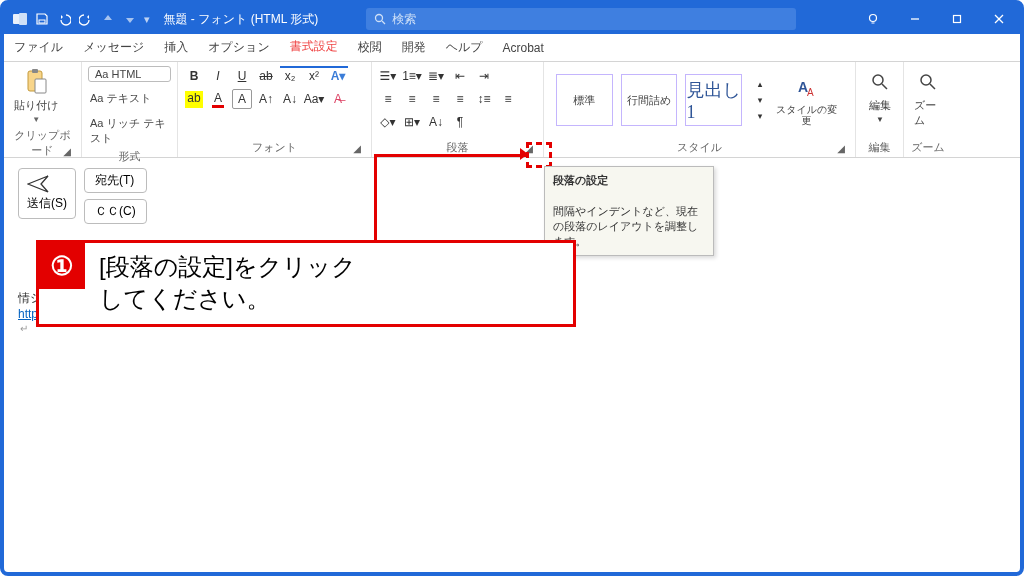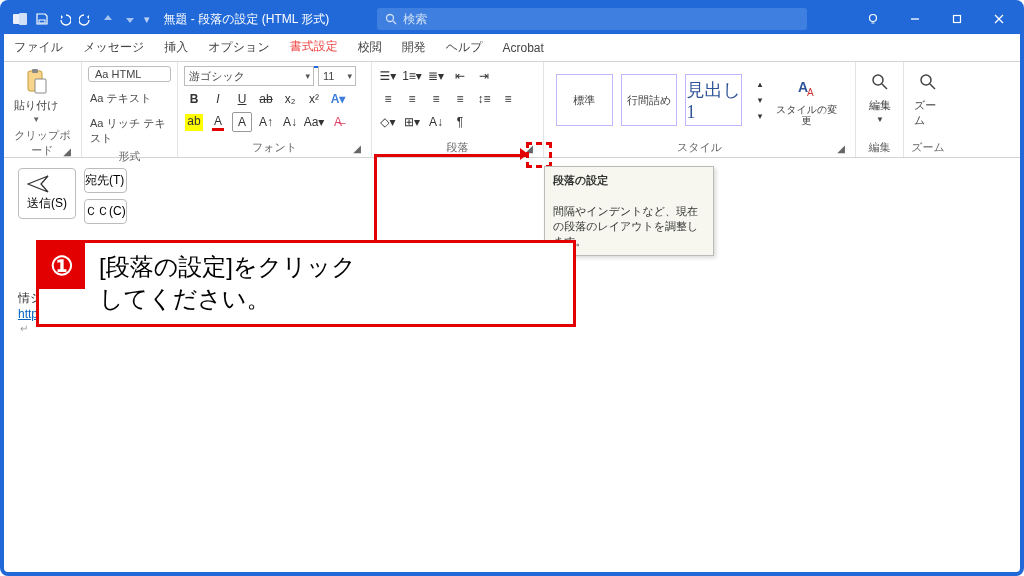--- a/index.html
+++ b/index.html
@@ -33,21 +33,21 @@
 .sel::after { content: "▾"; position: absolute; right: 3px; font-size: 9px; color: #555; }
 .ibtn { width: 20px; height: 20px; display: flex; align-items: center; justify-content: center; font-size: 12px; color: #333; cursor: pointer; border-radius: 2px; }
 .ibtn.box { border: 1px solid #999; }
 
 .styles-gallery { display: flex; gap: 8px; align-items: center; padding: 6px; }
 .style-item { width: 62px; height: 52px; border: 1px solid #c4b5fd; display: flex; align-items: center; justify-content: center; font-size: 11px; cursor: pointer; }
 .style-item.big { font-size: 18px; color: #2f5597; font-family: "Yu Mincho", serif; }
 
 .compose { padding: 10px 14px; position: relative; }
 .send-col { display: inline-flex; flex-direction: column; border: 1px solid #bcbcbc; border-radius: 4px; padding: 6px 8px; margin-right: 8px; cursor: pointer; }
-.addr-btn { border: 1px solid #bcbcbc; border-radius: 4px; padding: 3px 0; font-size: 12px; margin-bottom: 6px; display: inline-block; cursor: pointer; }
+.addr-btn { border: 1px solid #bcbcbc; border-radius: 4px; padding: 3px 10px; font-size: 12px; margin-bottom: 6px; display: inline-block; cursor: pointer; }
 .addr-wrap { display: inline-flex; flex-direction: column; vertical-align: top; }
 .body-area { margin-top: 60px; font-size: 12px; color: #333; }
 .link { color: #0563c1; text-decoration: underline; }
 .para-mark::after { content: "↵"; color: #999; font-size: 10px; margin-left: 2px; }
 
 
 .call-line { position: absolute; background: #e30000; }
 .call-dash { position: absolute; width: 26px; height: 26px; border: 3px dashed #e30000; }
 .tooltip { position: absolute; background: #f7f7f0; border: 1px solid #bbb; padding: 6px 8px; font-size: 11px; color: #333; width: 170px; box-shadow: 2px 2px 4px rgba(0,0,0,.15); }
 .tooltip .tt-title { font-weight: 600; margin-bottom: 16px; }
@@ -92,21 +92,21 @@
         <svg width="12" height="12" viewBox="0 0 12 12">
             <path d="M6 2l4 5H2z" fill="#fff"></path>
           </svg>
       </span>
       <span class="tb-icon" style="opacity:.6">
         <svg width="12" height="12" viewBox="0 0 12 12">
             <path d="M6 10L2 5h8z" fill="#fff"></path>
           </svg>
       </span>
       <span style="opacity:.7;font-size:11px">▾</span>
-      <span class="tb-title">無題 - 段落の設定 (HTML 形式)</span>
+      <span class="tb-title">無題 - フォント (HTML 形式)</span>
     </div>
     <div class="tb-search">
       <span style="margin-right:6px">
         <svg width="12" height="12" viewBox="0 0 12 12">
             <circle cx="5" cy="5" r="3.5" fill="none" stroke="#cfe0f7" stroke-width="1.3"></circle>
             <line x1="8" y1="8" x2="11" y2="11" stroke="#cfe0f7" stroke-width="1.3"></line>
           </svg>
       </span>
       <span>検索</span>
     </div>
@@ -173,28 +173,20 @@
           <span class="pill">Aa HTML</span>
           <span style="font-size:11px;padding:1px 2px;cursor:pointer">Aa テキスト</span>
           <span style="font-size:11px;padding:1px 2px;cursor:pointer">Aa リッチ テキスト</span>
         </div>
       </div>
       <div class="rgroup-label">形式</div>
     </div>
 
     <div class="rgroup" style="width:194px">
       <div class="rgroup-body" style="flex-direction:column;gap:3px">
-        <div class="row">
-          <div class="sel" style="width:130px">
-              <span>游ゴシック</span>
-            </div>
-          <div class="sel" style="width:38px">
-              <span>11</span>
-            </div>
-        </div>
         <div class="row">
           <span class="ibtn" style="font-weight:700">B</span>
           <span class="ibtn" style="font-style:italic">I</span>
           <span class="ibtn" style="text-decoration:underline">U</span>
           <span class="ibtn" style="text-decoration:line-through">ab</span>
           <span class="ibtn">x₂</span>
           <span class="ibtn">x²</span>
           <span class="ibtn" style="color:#3b7dd8;font-weight:700">A▾</span>
         </div>
         <div class="row">

